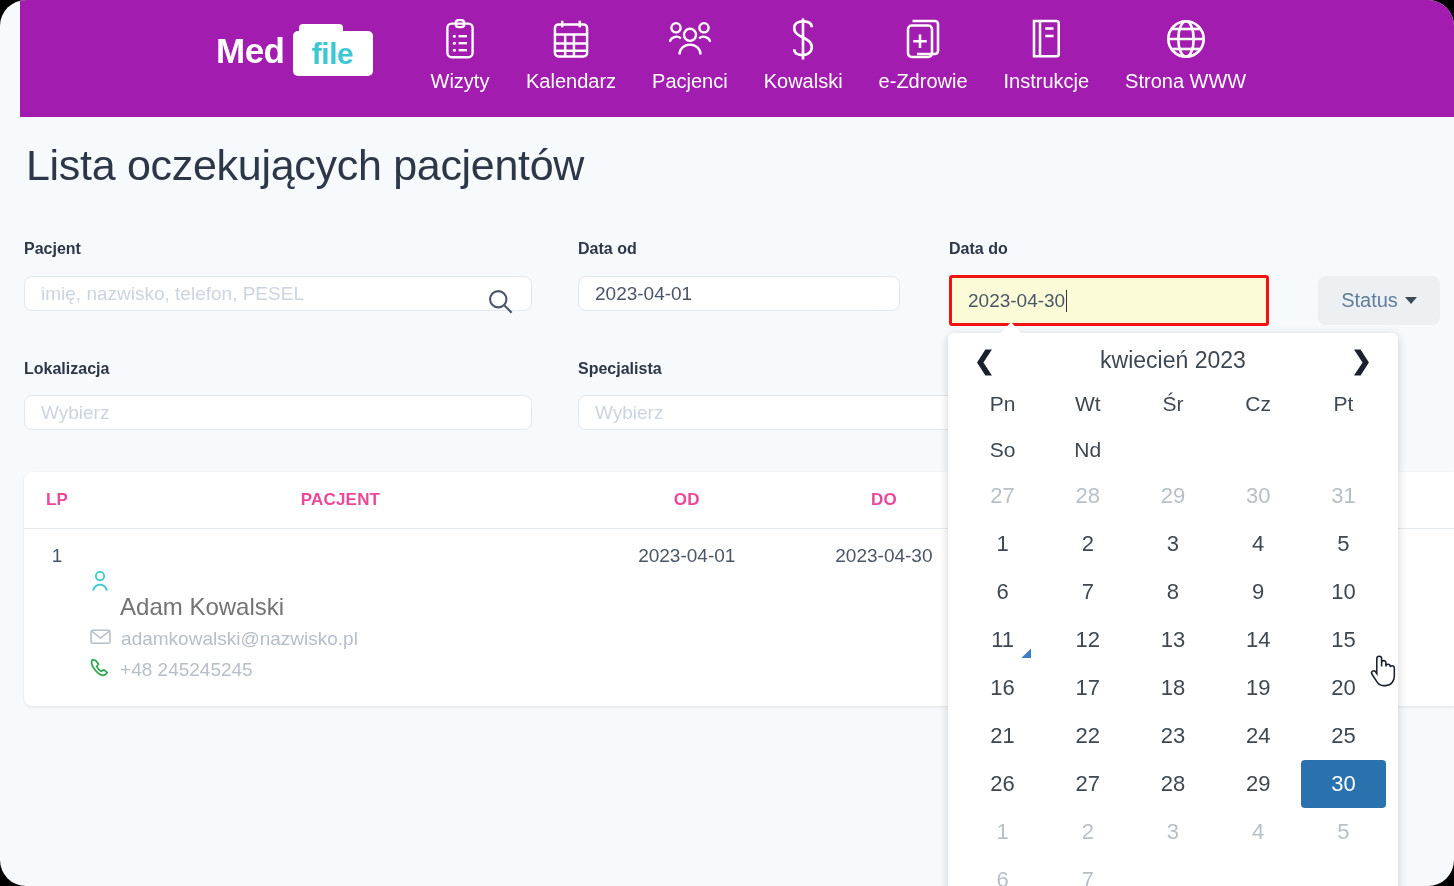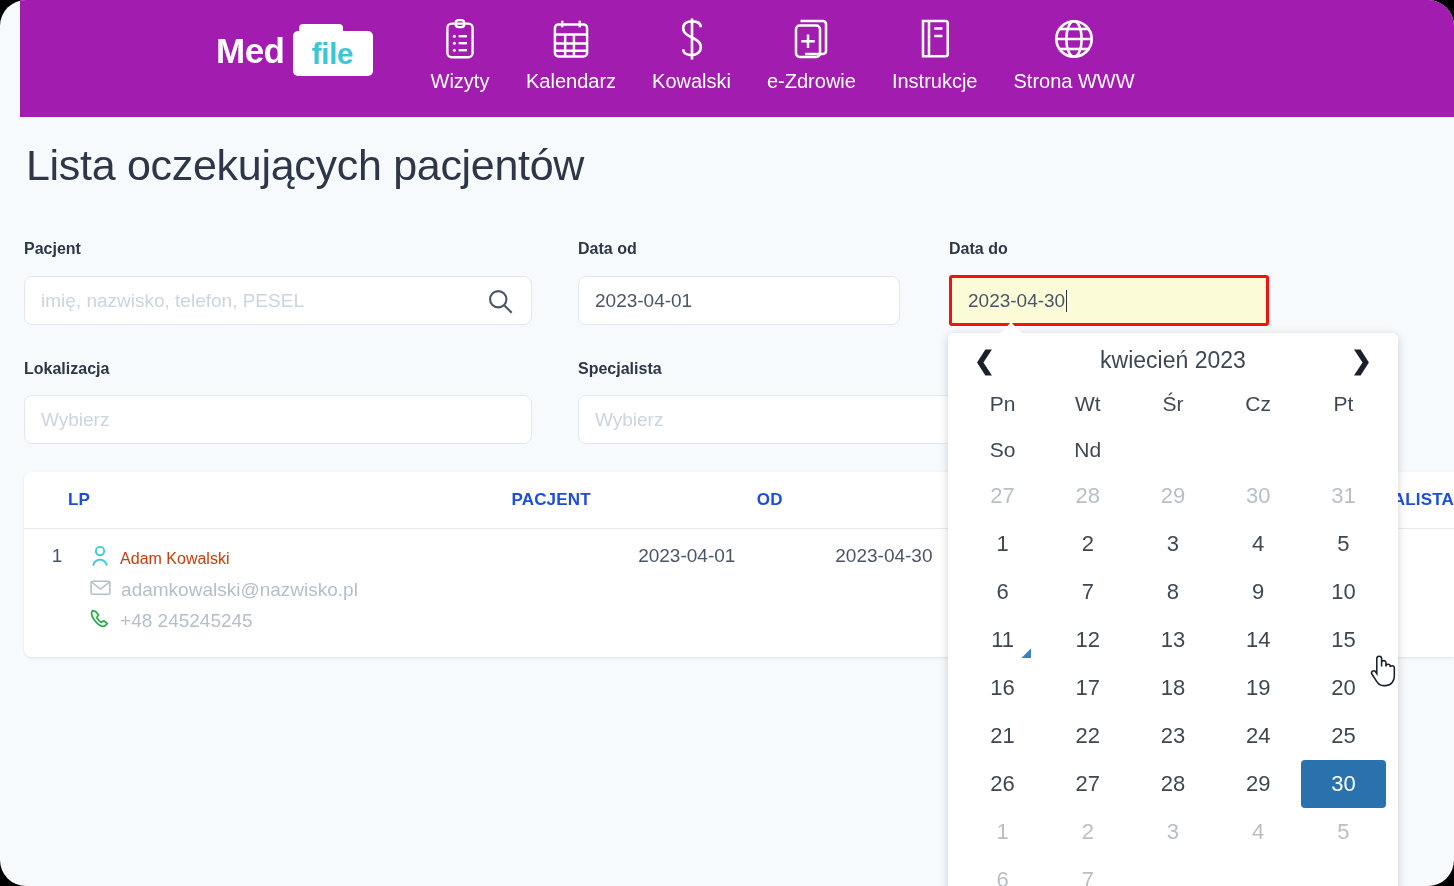--- a/index.html
+++ b/index.html
@@ -106,21 +106,21 @@
     font-size: 16px;
     font-weight: bold;
     color: #2d3748;
   }
   .text-input {
     position: absolute;
     box-sizing: border-box;
     background: #ffffff;
     border: 1px solid #e2e8f0;
     border-radius: 8px;
-    height: 49px;
+    height: 35px;
     font-size: 19px;
     color: #4a5568;
     padding: 0 16px;
     display: flex;
     align-items: center;
   }
   .text-input.placeholder { color: #cbd5e0; }
 
   .input-pacjent { left: 24px; top: 276px; width: 508px; }
   .input-dataod  { left: 578px; top: 276px; width: 322px; }
@@ -184,42 +184,42 @@
     width: 1430px;
     background: #ffffff;
     border-radius: 8px 0 0 8px;
     box-shadow: 0 1px 3px rgba(0,0,0,0.10);
     overflow: hidden;
   }
   table.data { border-collapse: collapse; width: 1430px; table-layout: fixed; }
   table.data th {
     font-size: 17px;
     font-weight: bold;
-    color: #1d4ed8;
+    color: #ec4899;
     padding: 18px 0;
-    text-align: right;
+    text-align: center;
     border-bottom: 1px solid #e6eaef;
     letter-spacing: 0.2px;
   }
   table.data td {
     padding: 16px 0;
     font-size: 19px;
     color: #4a5568;
     vertical-align: top;
     text-align: center;
   }
   th.c-lp, td.c-lp { width: 62px; text-align: left; padding-left: 20px; }
   th.c-pac, td.c-pac { width: 470px; text-align: left; }
   th.c-od,  td.c-od  { width: 180px; }
   th.c-do,  td.c-do  { width: 190px; }
   th.c-dok, td.c-dok { width: 150px; }
   th.c-spec,td.c-spec{ width: 290px; text-align:left; padding-left:18px;}
 
   .pat-line { display: flex; align-items: center; gap: 10px; margin-bottom: 7px; }
-  .pat-name { color: #c2410c; font-size: 16px; }
+  .pat-name { color: #737373; font-size: 24px; margin-top: 48px; }
   .pat-sub  { color: #b5bfc9; font-size: 19px; }
   .spec-name { color: #b5bfc9; font-size: 20px; }
 
   
   .datepicker {
     position: absolute;
     left: 948px; top: 333px;
     width: 450px;
     background: #ffffff;
     border-radius: 6px;
@@ -325,20 +325,33 @@
             <line x1="2" y1="11" x2="24" y2="11"></line>
             <line x1="2" y1="17" x2="24" y2="17"></line>
             <line x1="2" y1="22" x2="24" y2="22"></line>
             <line x1="9" y1="11" x2="9" y2="26"></line>
             <line x1="15" y1="11" x2="15" y2="26"></line>
           </svg>
         </span>
         <span class="nav-label">Kalendarz</span>
       </div>
 
+      <div class="nav-item">
+        <span class="nav-icon">
+          <svg width="42" height="40" viewBox="0 0 30 26" fill="none" stroke="#fff" stroke-width="1.7">
+            <circle cx="15" cy="10" r="4.3"></circle>
+            <path d="M7.5 24 a7.5 7 0 0 1 15 0"></path>
+            <circle cx="5" cy="5" r="3.3"></circle>
+            <path d="M0.5 15 a4.8 4.5 0 0 1 8 -2.4"></path>
+            <circle cx="25" cy="5" r="3.3"></circle>
+            <path d="M29.5 15 a4.8 4.5 0 0 0 -8 -2.4"></path>
+          </svg>
+        </span>
+        <span class="nav-label">Pacjenci</span>
+      </div>
 
       <div class="nav-item">
         <span class="nav-icon">
           <svg width="30" height="44" viewBox="0 0 20 30" fill="none" stroke="#fff" stroke-width="1.8">
             <line x1="10" y1="1" x2="10" y2="29"></line>
             <path d="M16 7 C16 4 13 3 10 3 C7 3 4 4 4 7.5 C4 11 7 12.5 10 14 C13 15.5 16 17 16 20.5 C16 24 13 26 10 26 C7 26 4 25 4 22"></path>
           </svg>
         </span>
         <span class="nav-label">Kowalski</span>
       </div>
@@ -396,20 +409,24 @@
 
   <div class="field-label" style="left:578px; top:240px;">Data od</div>
   <div class="text-input input-dataod">2023-04-01</div>
 
   <div class="field-label" style="left:949px; top:240px;">Data do</div>
   <div class="input-datado">
     <span>2023-04-30</span>
       <span class="caret"></span>
   </div>
 
+  <button class="status-btn">
+    <span>Status</span>
+    <span class="caret-down"></span>
+  </button>
 
   <div class="field-label" style="left:24px; top:360px;">Lokalizacja</div>
   <div class="text-input input-lokalizacja placeholder">Wybierz</div>
 
   <div class="field-label" style="left:578px; top:360px;">Specjalista</div>
   <div class="text-input input-specjalista placeholder">Wybierz</div>
 
   <div class="table-card">
     <table class="data">
       <thead>

